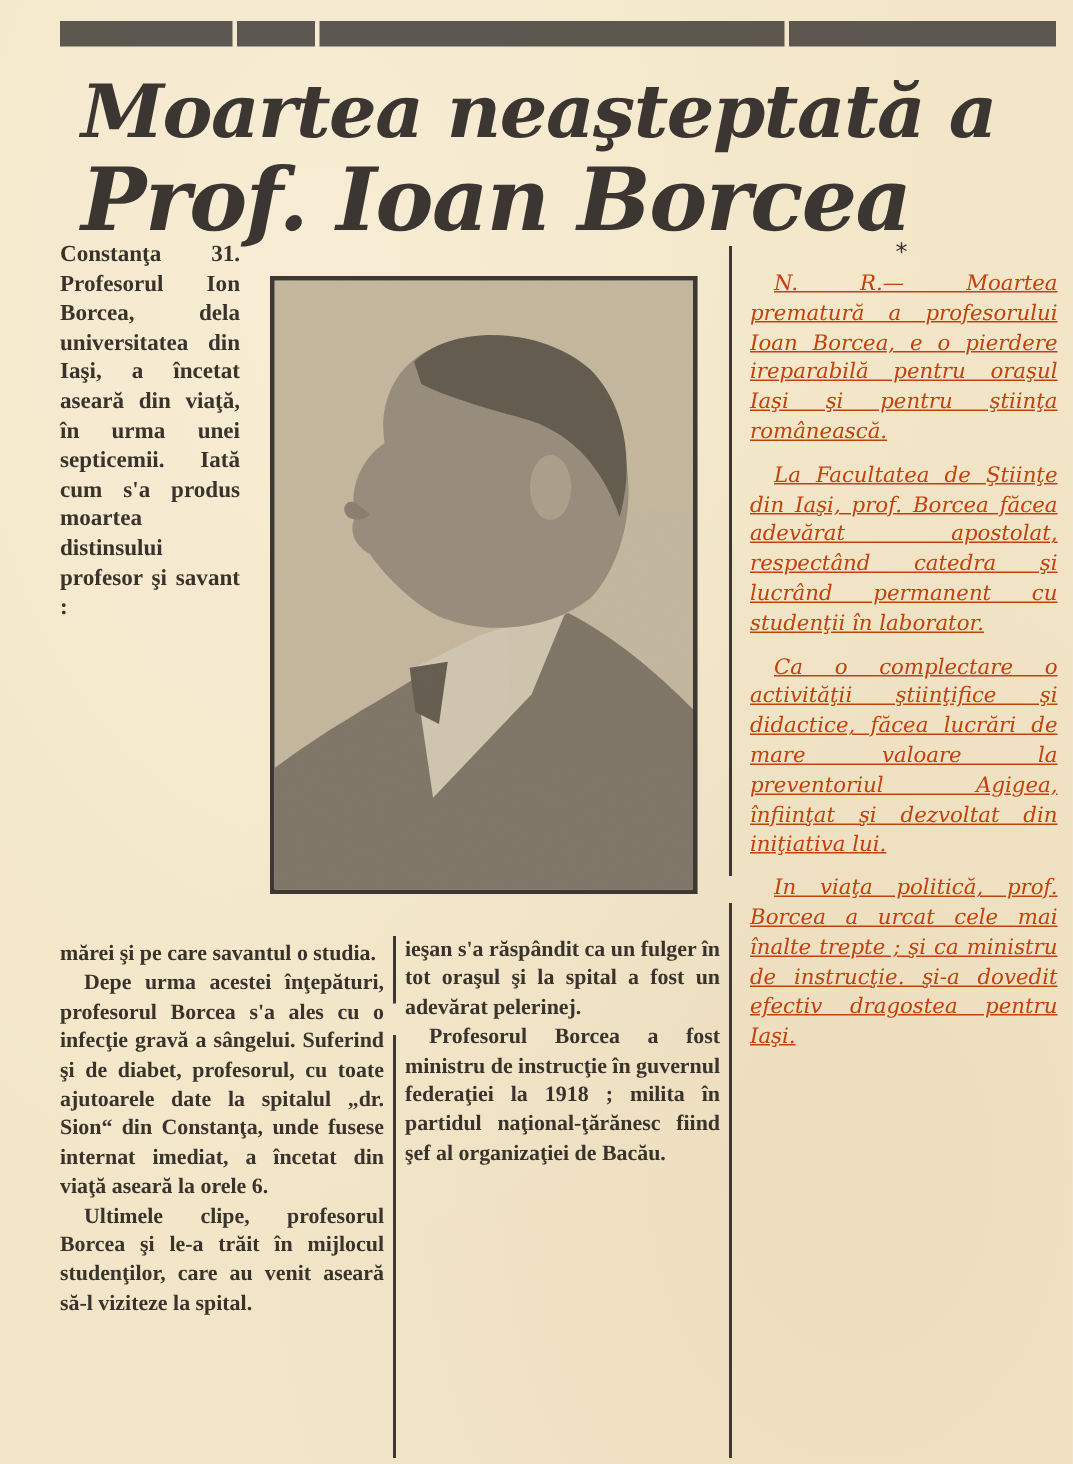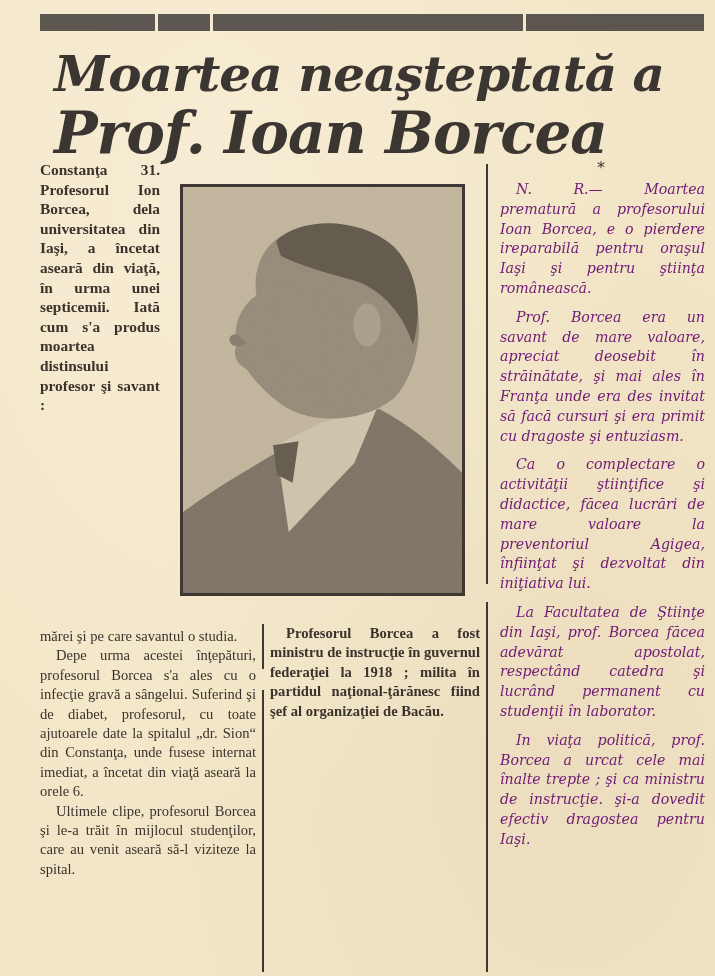--- a/index.html
+++ b/index.html
@@ -95,21 +95,21 @@
       font-weight: bold;
       font-size: 15.4px;
       line-height: 19.6px;
     }
 
     
     .col1-wide {
       left: 40px;
       top: 627px;
       width: 216px;
-      font-weight: normal;
+      font-weight: bold;
       font-size: 14.6px;
       line-height: 19.4px;
     }
 
     
     .col2 {
       left: 270px;
       top: 624px;
       width: 210px;
       font-weight: bold;
@@ -119,21 +119,22 @@
 
     
     .col3 {
       left: 500px;
       top: 180px;
       width: 205px;
       font-family: "DejaVu Serif", "Liberation Serif", serif;
       font-style: italic;
       font-size: 14.2px;
       line-height: 19.8px;
-      color: #701a75;
+      color: #c2410c;
+      text-decoration: underline;
     }
     .col3 p { margin-bottom: 9px; }
     .col3 p.indent { text-indent: 16px; }
 
     .star {
       position: absolute;
       left: 597px;
       top: 158px;
       font-size: 16px;
       color: #3a332c;
@@ -226,26 +227,26 @@
 <div class="col col1-wide">
   <p>mărei şi pe care savantul o studia.</p>
   <p class="indent">Depe urma acestei înţepături, profesorul Borcea s'a ales cu o infecţie gravă a sângelui. Suferind şi de diabet, profesorul, cu toate ajutoarele date la spitalul „dr. Sion“ din Constanţa, unde fusese internat imediat, a încetat din viaţă aseară la orele 6.</p>
   <p class="indent">Ultimele clipe, profesorul Borcea şi le-a trăit în mijlocul studenţilor, care au venit aseară să-l viziteze la spital.</p>
 </div>
 
 <div class="vrule" style="left:262px; top:624px; height:45px;"></div>
 <div class="vrule" style="left:262px; top:690px; height:282px;"></div>
 
 <div class="col col2">
+  <p>ieşan s'a răspândit ca un fulger în tot oraşul şi la spital a fost un adevărat pelerinej.</p>
   <p class="indent">Profesorul Borcea a fost ministru de instrucţie în guvernul federaţiei la 1918 ; milita în partidul naţional-ţărănesc fiind şef al organizaţiei de Bacău.</p>
 </div>
 
 <div class="vrule" style="left:486px; top:164px; height:420px;"></div>
 <div class="vrule" style="left:486px; top:602px; height:370px;"></div>
 
 <div class="star">*</div>
 <div class="col col3">
   <p class="indent">N. R.— Moartea prematură a profesorului Ioan Borcea, e o pierdere ireparabilă pentru oraşul Iaşi şi pentru ştiinţa românească.</p>
-  <p class="indent">Prof. Borcea era un savant de mare valoare, apreciat deosebit în străinătate, şi mai ales în Franţa unde era des invitat să facă cursuri şi era primit cu dragoste şi entuziasm.</p>
+  <p class="indent">La Facultatea de Ştiinţe din Iaşi, prof. Borcea făcea adevărat apostolat, respectând catedra şi lucrând permanent cu studenţii în laborator.</p>
   <p class="indent">Ca o complectare o activităţii ştiinţifice şi didactice, făcea lucrări de mare valoare la preventoriul Agigea, înfiinţat şi dezvoltat din iniţiativa lui.</p>
-  <p class="indent">La Facultatea de Ştiinţe din Iaşi, prof. Borcea făcea adevărat apostolat, respectând catedra şi lucrând permanent cu studenţii în laborator.</p>
   <p class="indent">In viaţa politică, prof. Borcea a urcat cele mai înalte trepte ; şi ca ministru de instrucţie. şi-a dovedit efectiv dragostea pentru Iaşi.</p>
 </div>
 
 </body></html>

